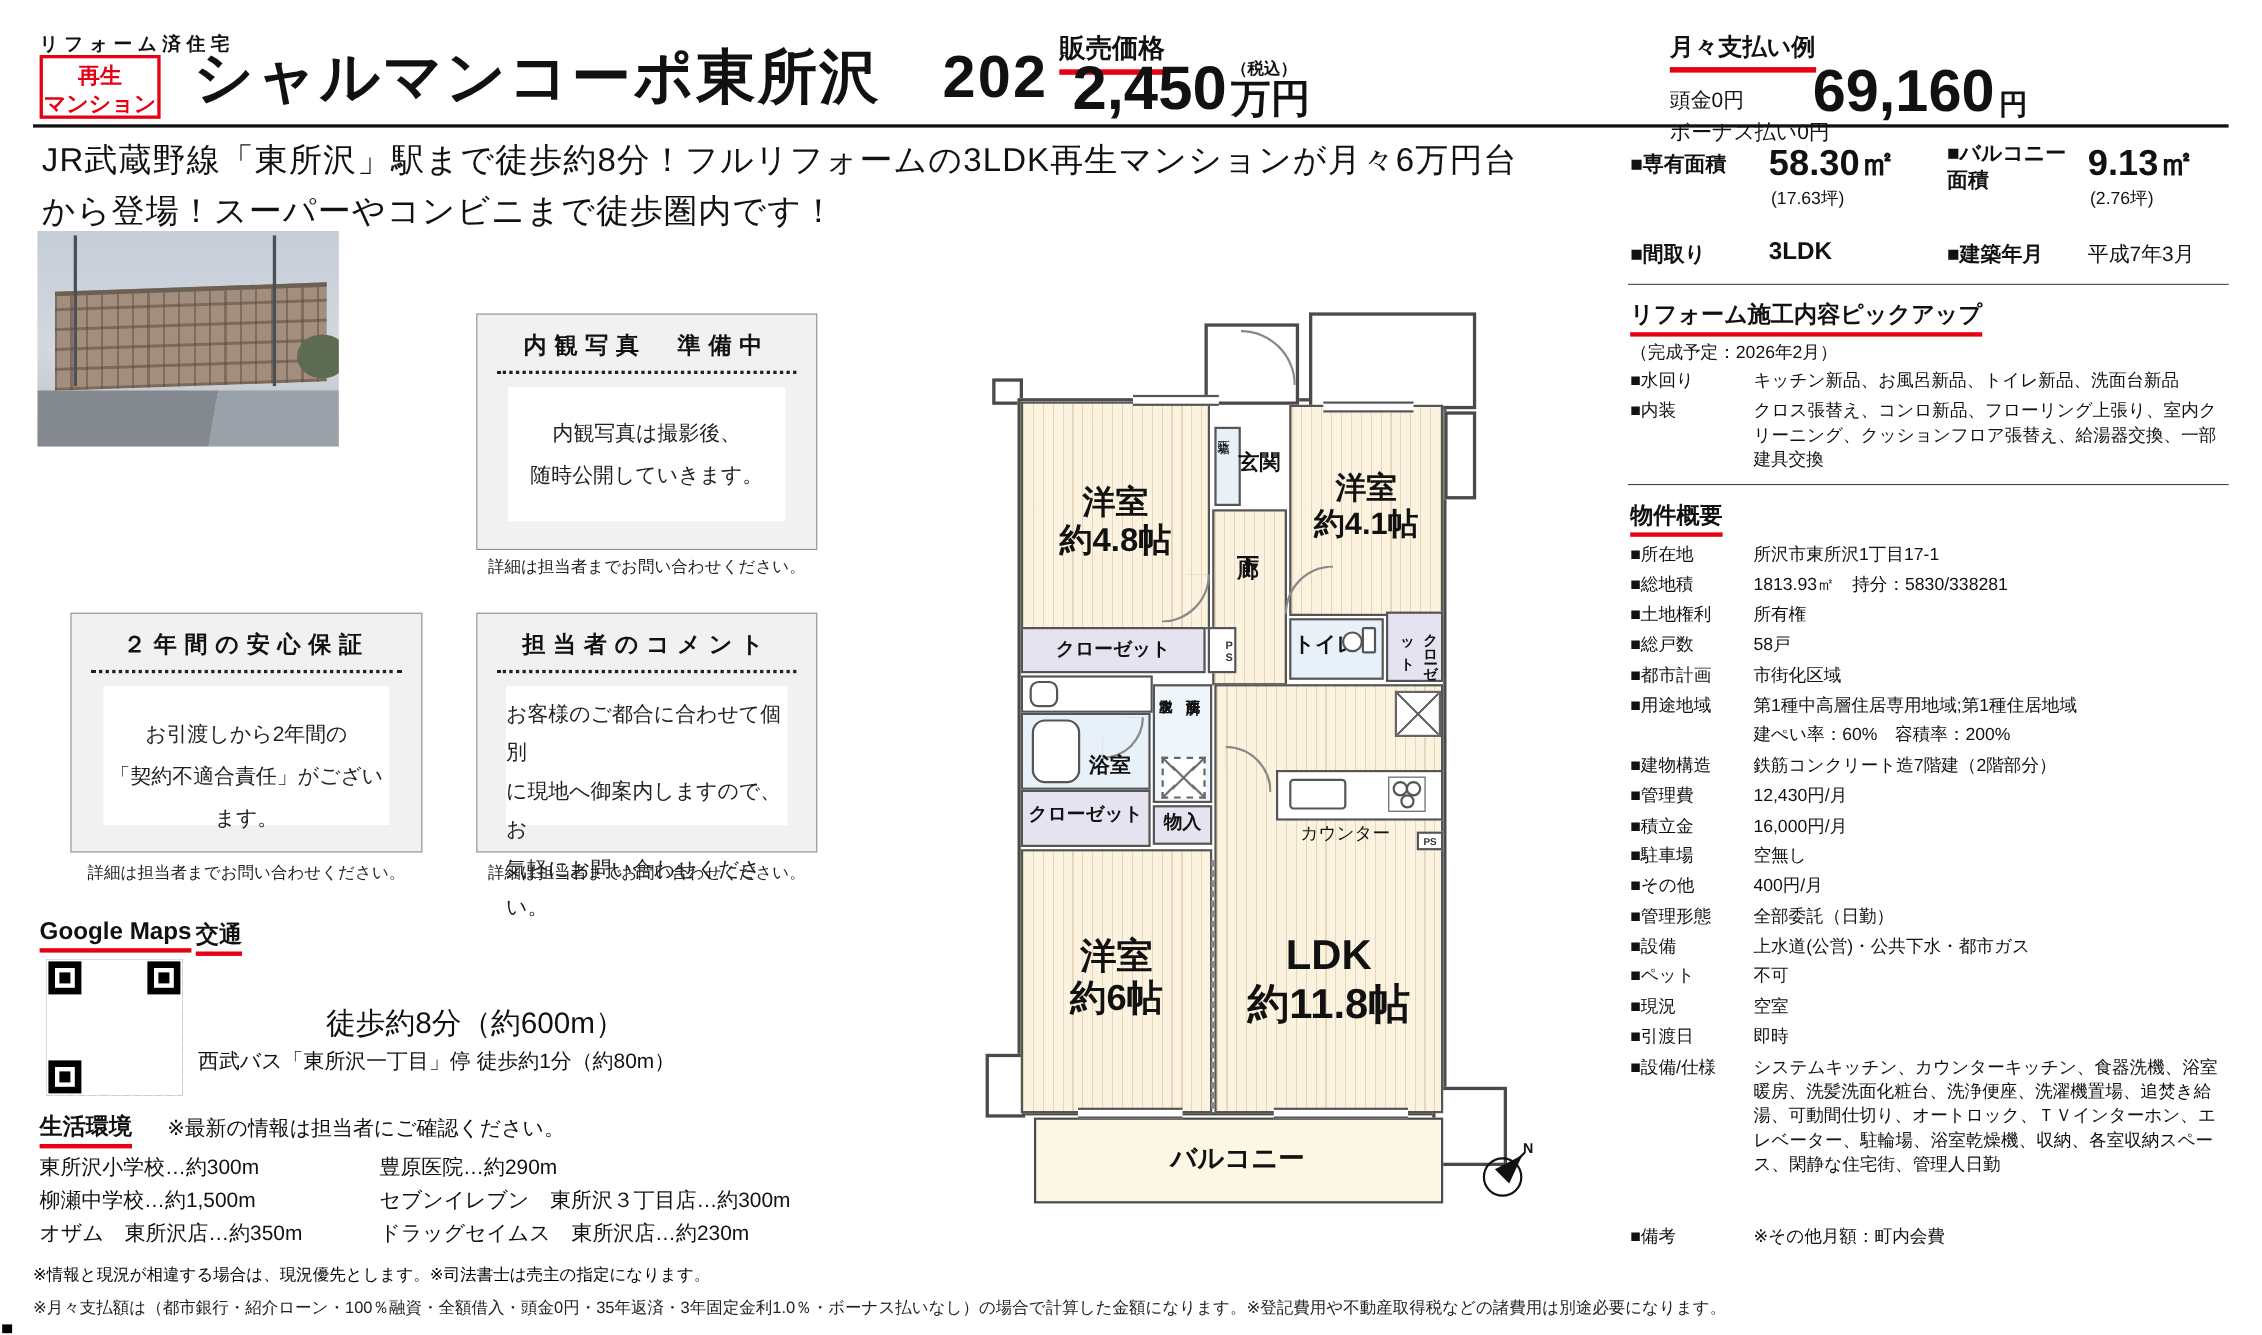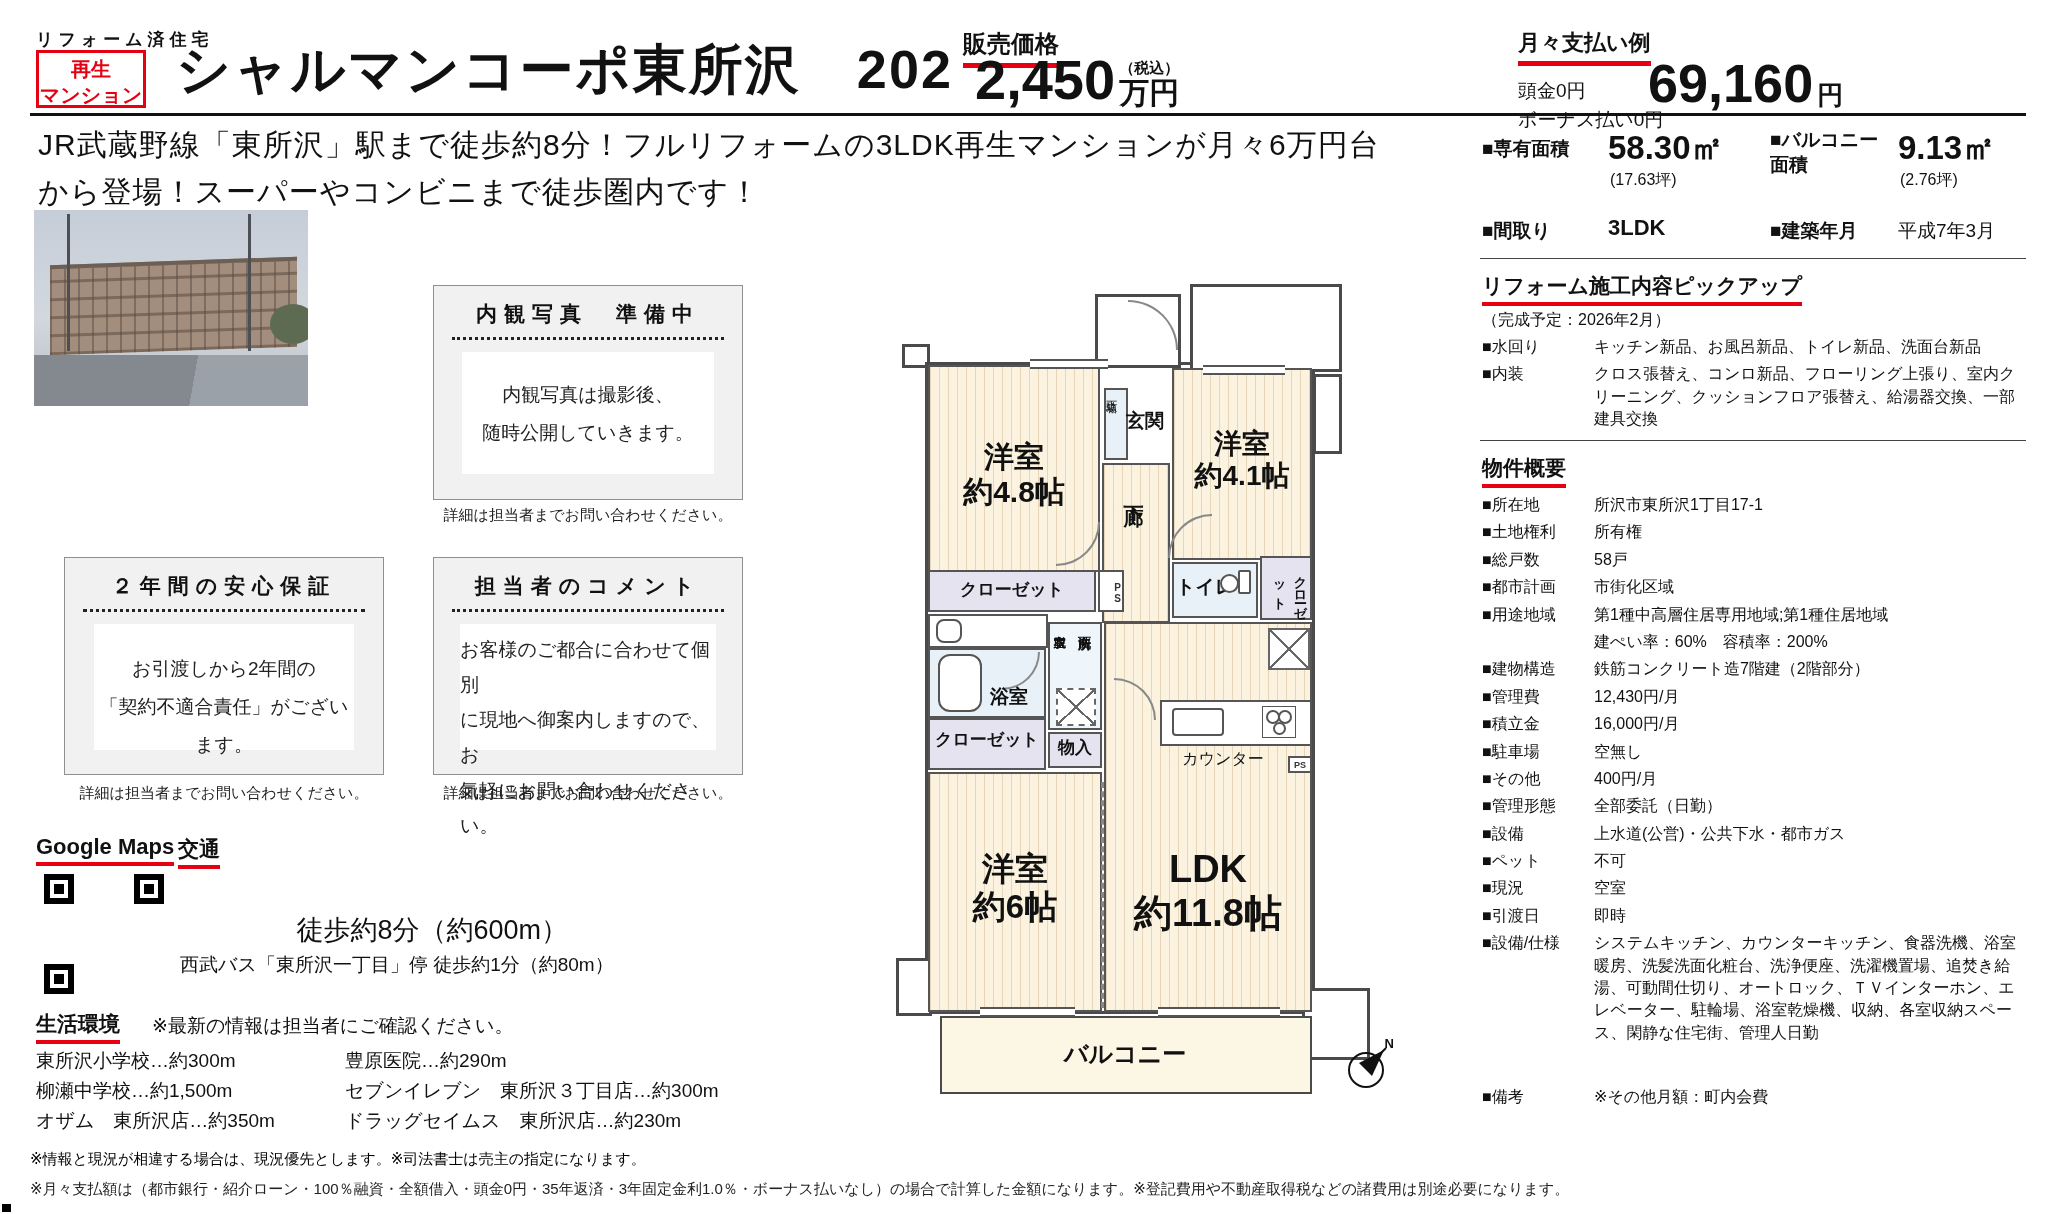--- a/index.html
+++ b/index.html
@@ -14,21 +14,21 @@
   
   .tagline{left:36px;top:28px;font-size:17px;letter-spacing:5px;font-weight:bold;}
   .badge{left:36px;top:50px;width:110px;height:58px;border:3px solid #e60012;color:#e60012;
          text-align:center;font-weight:bold;font-size:20px;line-height:1.3;padding-top:3px;box-sizing:border-box;}
   .title{left:176px;top:34px;font-size:54px;font-weight:bold;letter-spacing:2px;}
   .price-label{left:963px;top:28px;font-size:24px;font-weight:bold;}
   .price-row{left:975px;top:52px;display:flex;align-items:flex-end;}
   .price-big{font-size:56px;font-weight:bold;line-height:1;}
   .price-col{display:flex;flex-direction:column;align-items:flex-start;margin-left:4px;}
   .price-tax{font-size:15px;font-weight:bold;}
-  .price-unit{font-size:30px;font-weight:bold;line-height:1;}
+  .price-unit{font-size:36px;font-weight:bold;line-height:1;}
   .m-label{left:1518px;top:28px;font-size:22px;font-weight:bold;}
   .m-sub1{left:1518px;top:78px;font-size:19px;}
   .m-sub2{left:1518px;top:107px;font-size:19px;}
   .m-row{left:1648px;top:56px;display:flex;align-items:flex-end;}
   .m-big{font-size:54px;font-weight:bold;line-height:1;}
   .m-unit{font-size:26px;font-weight:bold;line-height:1.1;margin-left:4px;}
   .hr-top{left:30px;top:113px;width:1996px;border-top:3px solid #111;}
 
   .catch1{left:38px;top:125px;font-size:30px;letter-spacing:1px;}
   .catch2{left:38px;top:172px;font-size:30px;letter-spacing:1px;}
@@ -242,20 +242,24 @@
 
   <div class="abs sec-title" style="left:1482px;top:454px;">
     <span class="red-u-thin">物件概要</span>
   </div>
   <div class="abs ov-wrap">
     <div class="rrow">
         <span class="lab">■所在地</span>
         <span class="val">所沢市東所沢1丁目17-1</span>
       </div>
     <div class="rrow">
+        <span class="lab">■総地積</span>
+        <span class="val">1813.93㎡　持分：5830/338281</span>
+      </div>
+    <div class="rrow">
         <span class="lab">■土地権利</span>
         <span class="val">所有権</span>
       </div>
     <div class="rrow">
         <span class="lab">■総戸数</span>
         <span class="val">58戸</span>
       </div>
     <div class="rrow">
         <span class="lab">■都市計画</span>
         <span class="val">市街化区域</span>

